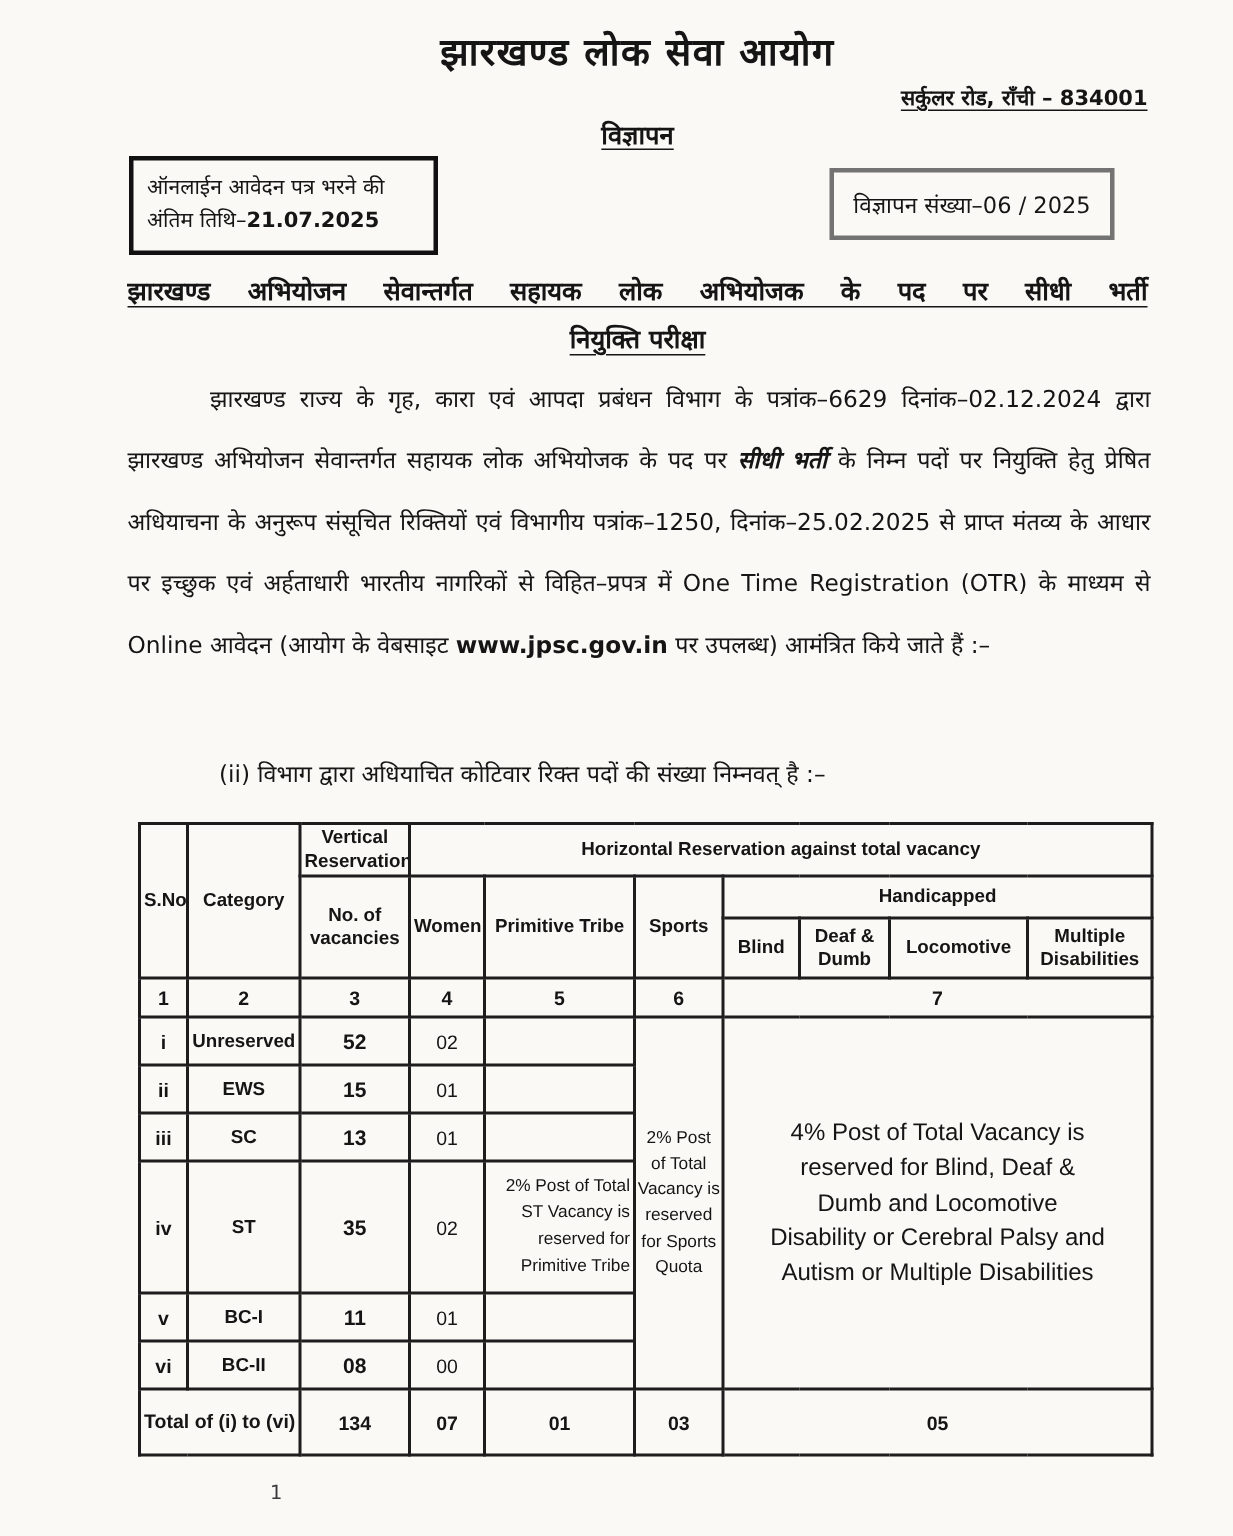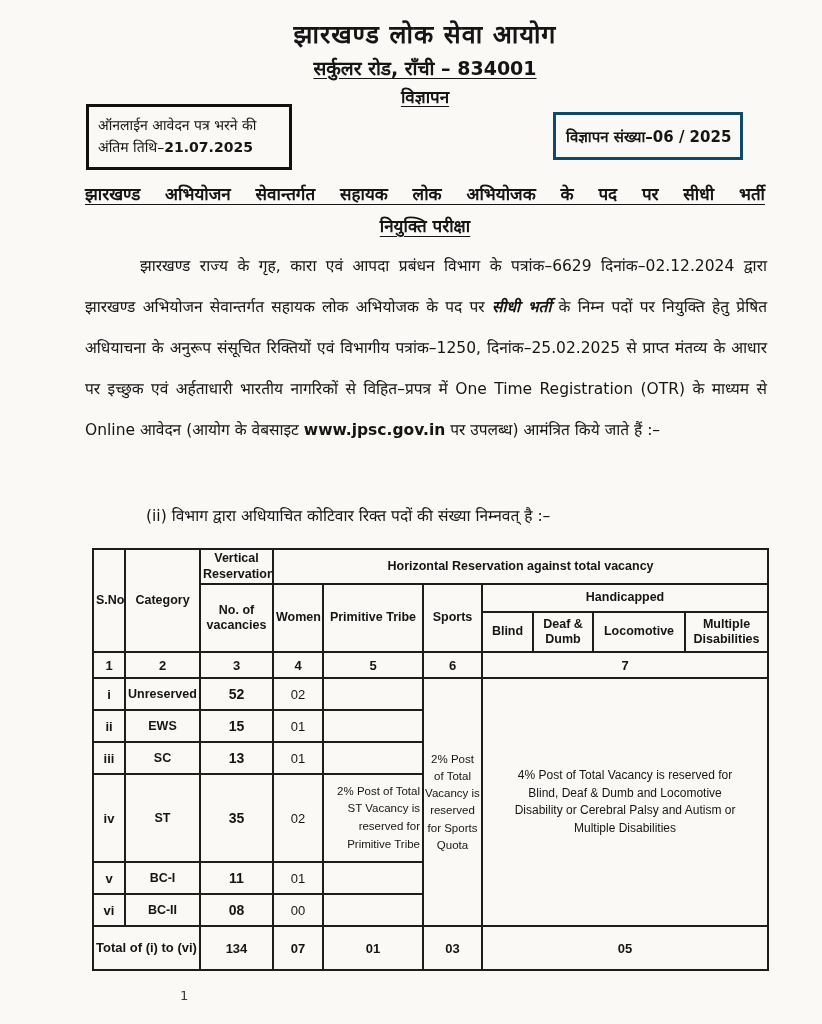--- a/index.html
+++ b/index.html
@@ -8,35 +8,35 @@
     width:822px; height:1024px;
     background:#faf9f6;
     overflow:hidden;
     color:#151515;
     font-family:"DejaVu Sans", sans-serif;
   }
 
   
   .header-block { position:absolute; top:16px; left:85px; width:680px; text-align:center; }
   .org-name { font-size:25px; font-weight:700; letter-spacing:1px; }
-  .address  { font-size:19px; font-weight:700; margin-top:5px;
-              text-decoration:underline; text-underline-offset:3px; }
+  .address  { font-size:14px; font-weight:700; margin-top:5px;
+              text-decoration:underline; text-underline-offset:3px;text-align:right; }
   .doc-type { font-size:17px; font-weight:700; margin-top:4px;
               text-decoration:underline; text-underline-offset:3px; }
 
   
   .box-left {
     position:absolute; top:104px; left:86px; width:182px;
     border:3px solid #111; padding:7px 9px 9px 9px;
     font-size:14px; line-height:22px;
   }
   .box-right {
     position:absolute; top:112px; left:553px; width:164px;
-    border:3px solid #0c4a6e; padding:11px 10px;
-    font-size:15px; font-weight:700; text-align:center; white-space:nowrap;
+    border:3px solid #737373; padding:11px 10px;
+    font-size:15px; font-weight:400; text-align:center; white-space:nowrap;
   }
   .bold { font-weight:700; }
 
   
   .title-block { position:absolute; top:182px; left:85px; width:680px;
                  font-size:17px; font-weight:700; }
   .title-l1 { text-align:justify; text-align-last:justify;
               text-decoration:underline; text-underline-offset:4px; }
   .title-l2 { text-align:center; margin-top:9px;
               text-decoration:underline; text-underline-offset:4px; }
@@ -73,21 +73,21 @@
   tr.r-num td { height:22px; font-size:13px; font-weight:700; }
   tr.r-body td { height:28px; }
   tr.r-iv td { height:84px; }
   tr.r-total td { height:40px; font-size:13px; font-weight:700; }
   td.c-sno { font-size:13px; font-weight:700; }
   td.c-cat { font-size:12.5px; font-weight:700; }
   td.c-vac { font-size:14px; font-weight:700; }
   td.c-wom { font-size:13px; font-weight:400; }
   td.c-note-pt { font-size:11.5px; line-height:1.55; font-weight:400; padding:0 2px;text-align:right; }
   td.c-note-sp { font-size:11.5px; line-height:1.5; font-weight:400; padding:0 1px; }
-  td.c-note-hc { font-size:12px; line-height:1.45; font-weight:400; padding:4px 30px; }
+  td.c-note-hc { font-size:16px; line-height:1.45; font-weight:400; padding:4px 30px; }
   td.c-total-label { font-size:12.5px; line-height:1.35; }
 
   
   .page-number { position:absolute; top:988px; left:180px; font-size:13px; color:#3a3a3a; }
 </style>
 </head>
 <body>
 
 <div class="page">
 

